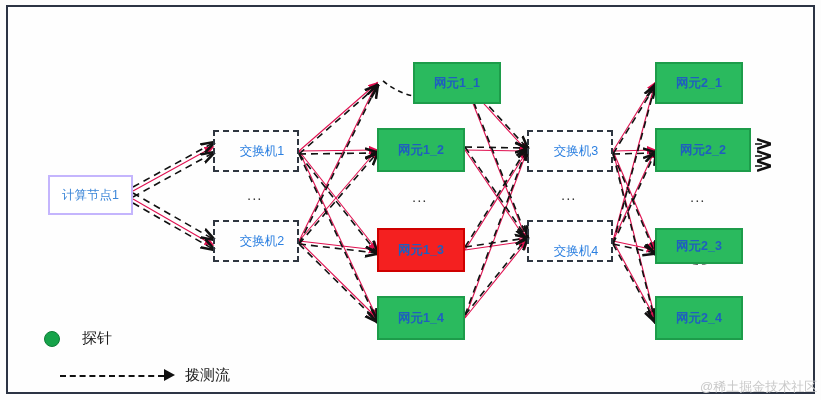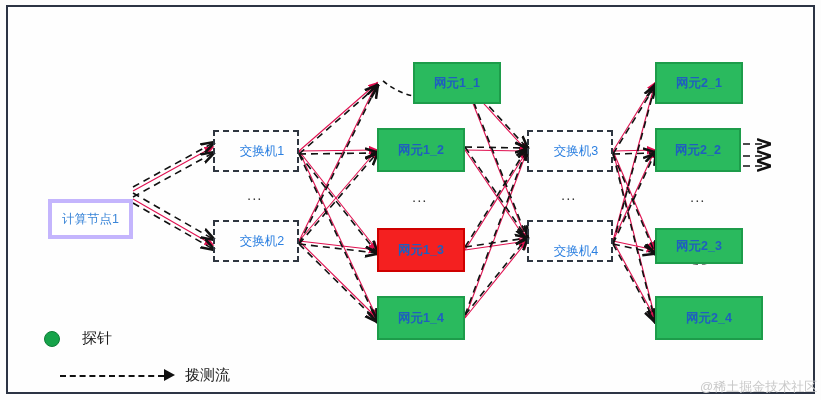--- a/index.html
+++ b/index.html
@@ -51,23 +51,22 @@
     box-sizing: border-box;
     display: flex;
     align-items: center;
     justify-content: center;
     font-size: 12.5px;
     white-space: nowrap;
     z-index: 5;
   }
   .node-compute {
     background: #ffffff;
-    border: 4px solid #c4b5fd;
+    border: 2px solid #c4b5fd;
     color: #3b86d8;
-    margin-top: 24px;
   }
   .node-switch {
     background: transparent;
     border: 2.5px dashed #2f3640;
     color: #2b7fe0;
     padding-left: 12px;
   }
   .node-ne {
     background: #2aba5e;
     border: 2.5px solid #1d9c4a;
@@ -233,27 +232,27 @@
       </div>
       <div class="node node-switch" style="left: 527px; top: 130px; width: 86px; height: 42px;">
         <span>交换机3</span>
       </div>
       <div class="node node-switch" style="left: 527px; top: 220px; width: 86px; height: 42px; align-items: flex-end;">
         <span>交换机4</span>
       </div>
       <div class="node node-ne" style="left: 655px; top: 62px; width: 88px; height: 42px;">
         <span>网元2_1</span>
       </div>
-      <div class="node node-ne" style="left: 655px; top: 128px; width: 86px; height: 44px;">
+      <div class="node node-ne" style="left: 655px; top: 128px; width: 96px; height: 44px;">
         <span>网元2_2</span>
       </div>
       <div class="node node-ne" style="left: 655px; top: 228px; width: 88px; height: 36px;">
         <span>网元2_3</span>
       </div>
-      <div class="node node-ne" style="left: 655px; top: 296px; width: 108px; height: 44px;">
+      <div class="node node-ne" style="left: 655px; top: 296px; width: 88px; height: 44px;">
         <span>网元2_4</span>
       </div>
     </div>
   <div id="ellipsis-layer">
       <div class="ellipsis" style="left: 247px; top: 186px;">...</div>
       <div class="ellipsis" style="left: 412px; top: 188px;">...</div>
       <div class="ellipsis" style="left: 561px; top: 186px;">...</div>
       <div class="ellipsis" style="left: 690px; top: 188px;">...</div>
     </div>
 

